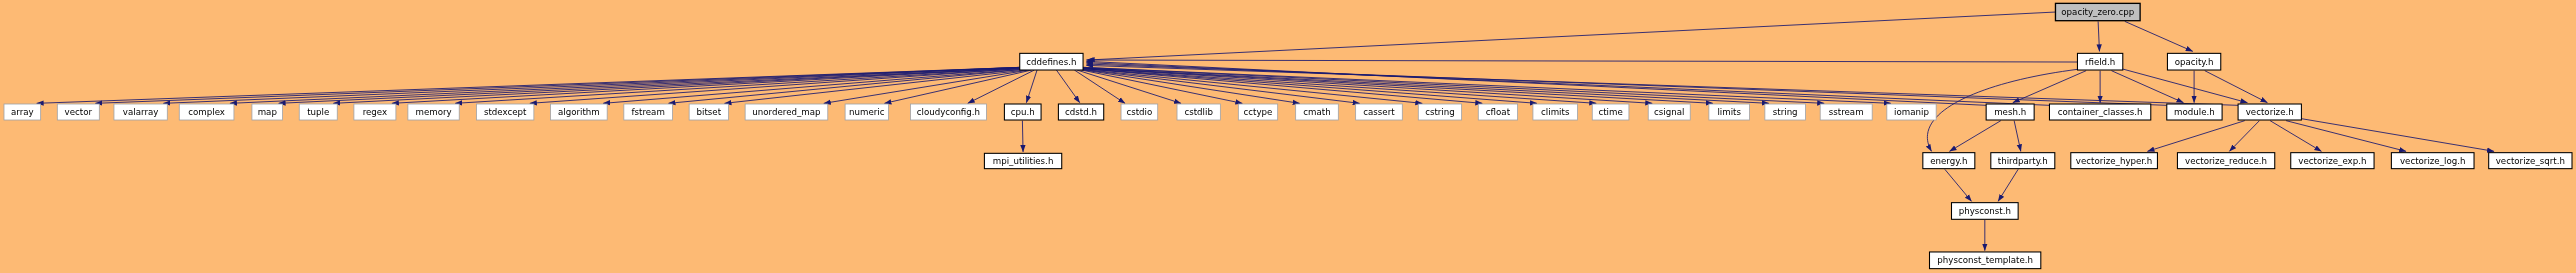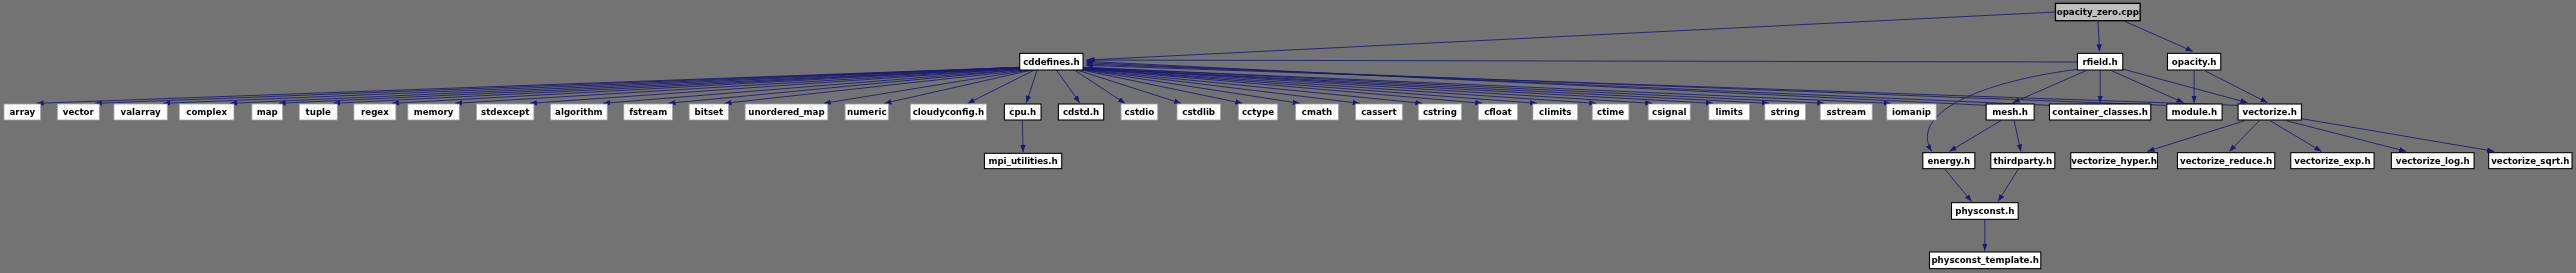--- a/index.html
+++ b/index.html
@@ -5,22 +5,21 @@
   html, body {
     margin: 0;
     padding: 0;
     background: #ffffff;
     font-family: "DejaVu Sans", "Liberation Sans", sans-serif;
   }
   .graph-wrap {
     width: 2576px;
     height: 274px;
     position: relative;
-    background: #737373;
-    font-weight: bold;
+    background: #fdba74;
   }
   svg { display: block; }
   text.node-label {
     font-family: "DejaVu Sans", "Liberation Sans", sans-serif;
     font-size: 13px;
     fill: #000000;
   }
 </style>
 </head>
 <body>

